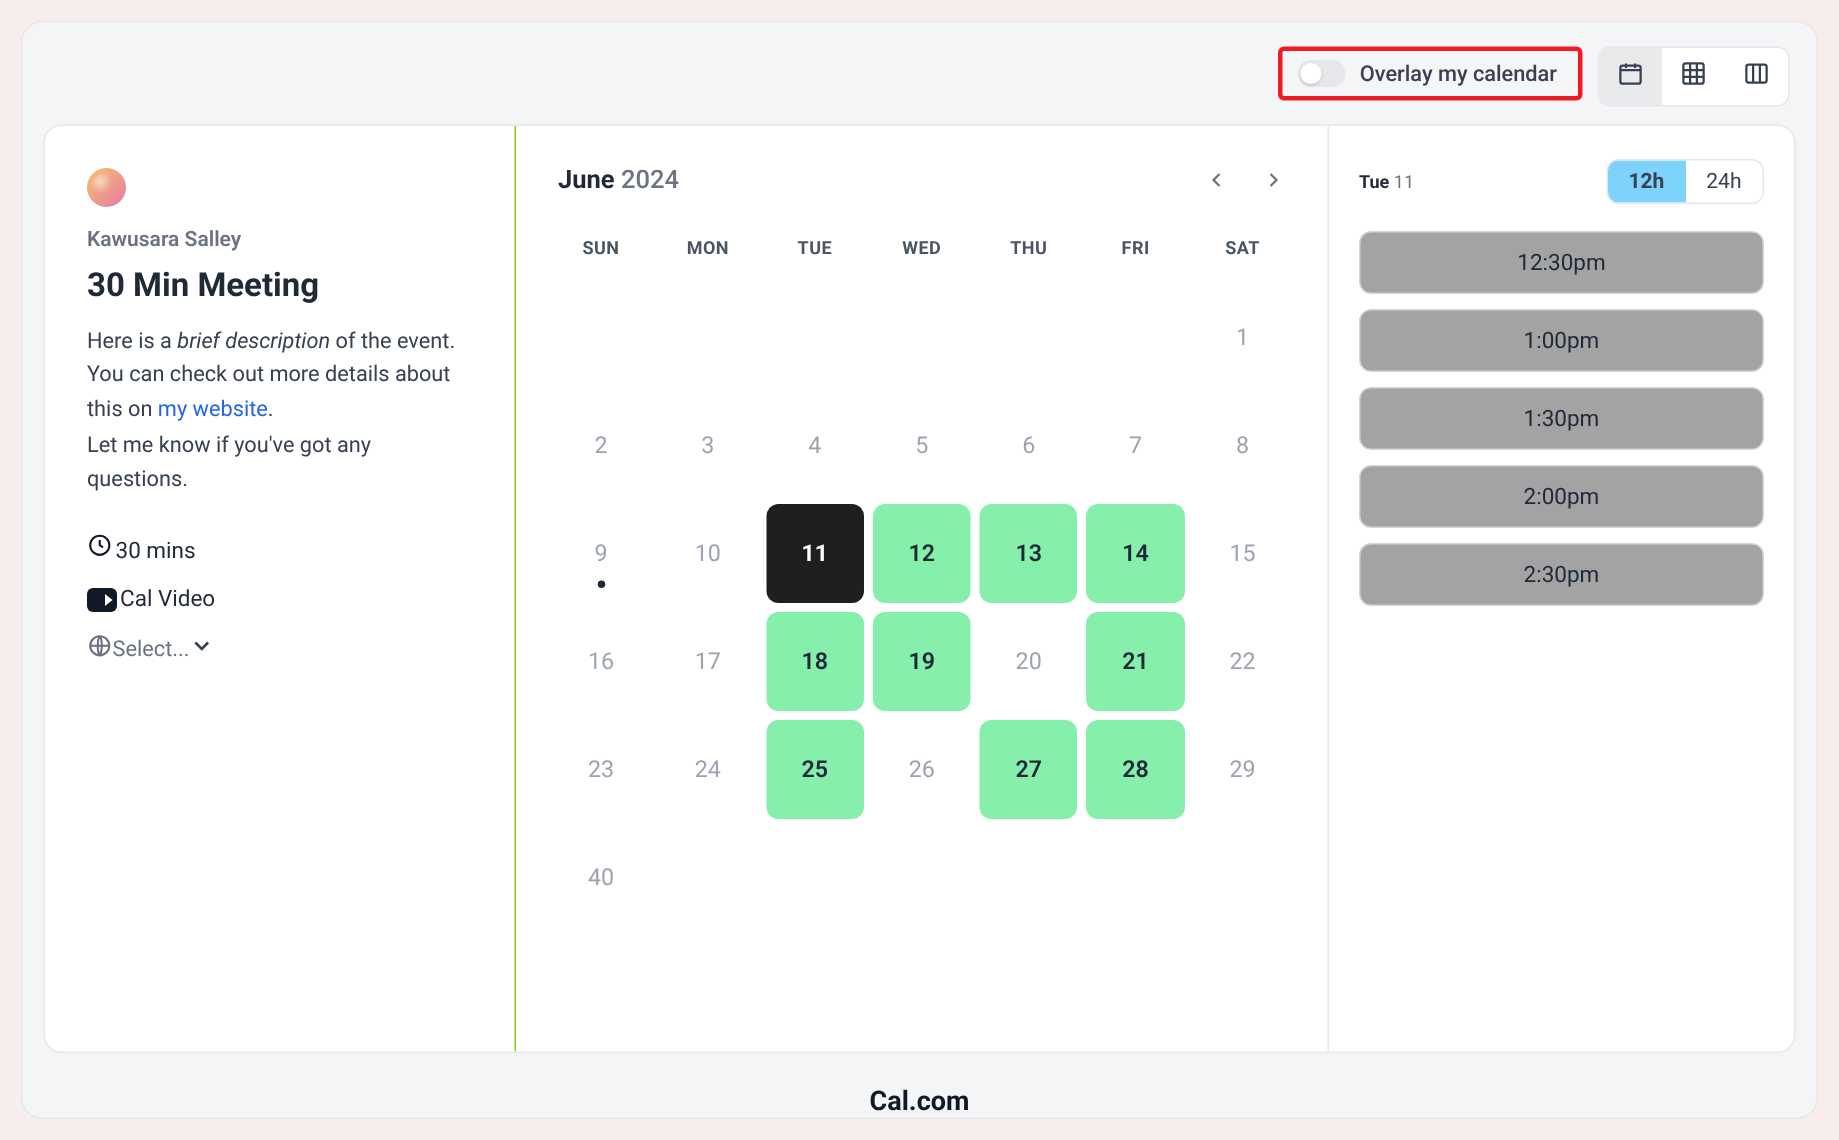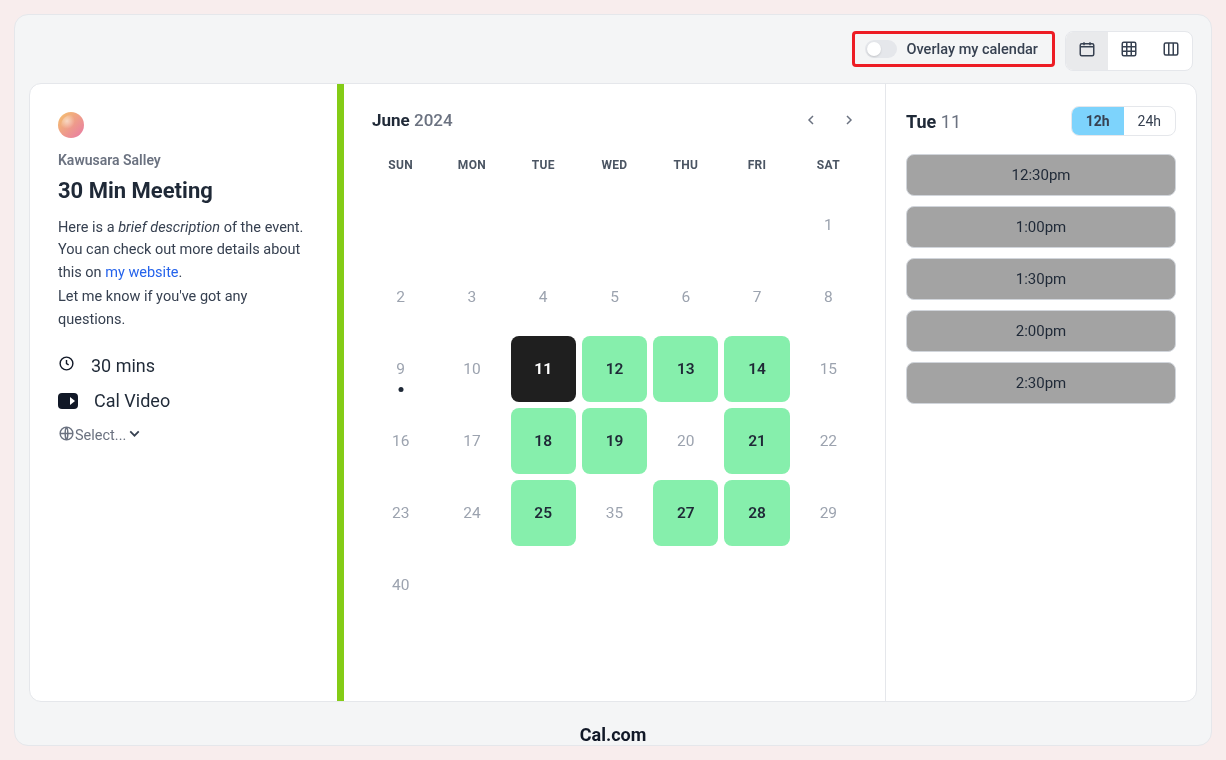--- a/index.html
+++ b/index.html
@@ -10,30 +10,30 @@
   .overlay-box{display:flex;align-items:center;gap:10px;border:3px solid #ed1c24;padding:6px 14px 6px 10px;border-radius:4px}
   .toggle{width:32px;height:18px;border-radius:10px;background:#e5e7eb;position:relative}
   .toggle::after{content:"";position:absolute;width:14px;height:14px;background:#fff;border-radius:50%;top:2px;left:2px;box-shadow:0 1px 2px rgba(0,0,0,.15)}
   .overlay-lbl{font-size:14.5px;color:#374151;font-weight:500}
   .view-group{display:flex;border:1px solid #e5e7eb;border-radius:8px;overflow:hidden;background:#fff}
   .view-btn{width:42px;height:38px;display:flex;align-items:center;justify-content:center;color:#374151;cursor:pointer}
   .view-btn.active{background:#e9eaec}
   .view-btn svg{width:18px;height:18px}
   .content{flex:1;background:#fff;border-radius:12px;margin:4px 14px 0;display:flex;border:1px solid #e5e7eb;overflow:hidden}
   
-  .left{width:314px;border-right:7px solid #84cc16;padding:28px 28px 20px}
+  .left{width:314px;border-right:1px solid #84cc16;padding:28px 28px 20px}
   .avatar{width:26px;height:26px;border-radius:50%;background:linear-gradient(135deg,#f5c26b,#e879a6);margin-bottom:14px;position:relative}
   .avatar::after{content:"";position:absolute;inset:3px;border-radius:50%;background:radial-gradient(circle at 30% 30%,#fff8,transparent 40%)}
   .host{color:#6b7280;font-size:14px;font-weight:600;margin-bottom:10px}
   .title{font-size:22px;font-weight:700;color:#1f2937;margin-bottom:14px}
   .desc{font-size:14.5px;color:#374151;line-height:1.55;margin-bottom:2px}
   .desc .emph{font-weight:400;font-style:italic}
   .desc a{color:#2563eb;text-decoration:none}
   .desc2{font-size:14.5px;color:#374151;line-height:1.55;margin-top:2px;margin-bottom:24px}
-  .meta{display:flex;align-items:center;gap:16px;font-size:18px;color:#1f2937;margin-bottom:14px}
+  .meta{display:flex;align-items:flex-end;gap:2px;font-size:15px;color:#1f2937;margin-bottom:14px}
   .meta svg{width:17px;height:17px;flex-shrink:0}
   .vid-icon{width:20px;height:16px;background:#111827;border-radius:4px;position:relative;flex-shrink:0}
   .vid-icon::after{content:"";position:absolute;right:3px;top:4px;width:0;height:0;border-left:5px solid #fff;border-top:4px solid transparent;border-bottom:4px solid transparent}
   .tz-row{display:flex;align-items:center;font-size:14.5px;color:#6b7280;cursor:pointer}
   .tz-row svg{width:17px;height:17px}
   
   .mid{flex:1;border-right:1px solid #e5e7eb;padding:26px 20px}
   .mid-head{display:flex;align-items:center;justify-content:space-between;margin-bottom:22px;padding:0 8px}
   .month{font-size:17px;font-weight:700;color:#1f2937}
   .month .yr{font-weight:500;color:#6b7280}
@@ -44,21 +44,21 @@
   .dow{text-align:center;font-size:12px;font-weight:700;color:#4b5563;padding:6px 0 14px;letter-spacing:.3px}
   .cell{height:66px;display:flex;align-items:center;justify-content:center;font-size:15.5px;color:#9ca3af;border-radius:8px;position:relative;cursor:pointer}
   .cell.avail{background:#86efac;color:#1f2937;font-weight:600}
   .cell.sel{background:#1f1f1f;color:#fff;font-weight:700}
   .cell.dim{color:#9ca3af}
   .cell .dot{position:absolute;bottom:10px;left:50%;transform:translateX(-50%);width:5px;height:5px;border-radius:50%;background:#1f2937}
   .cell.empty{cursor:default}
   
   .right{width:310px;padding:22px 20px}
   .r-head{display:flex;align-items:center;justify-content:space-between;margin-bottom:18px}
-  .r-day{font-size:18px;color:#6b7280}
+  .r-day{font-size:12px;color:#6b7280}
   .r-day b{color:#1f2937;font-weight:700}
   .fmt{display:flex;border:1px solid #e5e7eb;border-radius:8px;overflow:hidden}
   .fmt-btn{padding:6px 14px;font-size:14px;cursor:pointer;color:#374151}
   .fmt-btn.active{background:#7dd3fc;font-weight:700}
   .slot{border:1px solid #d1d5db;border-radius:8px;padding:11px;text-align:center;font-size:15px;color:#1f2937;margin-bottom:10px;cursor:pointer;background:#a3a3a3}
   .footer{text-align:center;padding:22px 0 0;font-size:18px;font-weight:700;color:#111827}
 </style>
 </head>
 <body>
 
@@ -188,21 +188,21 @@
             <div class="cell dim">16</div>
             <div class="cell dim">17</div>
             <div class="cell avail">18</div>
             <div class="cell avail">19</div>
             <div class="cell dim">20</div>
             <div class="cell avail">21</div>
             <div class="cell dim">22</div>
             <div class="cell dim">23</div>
             <div class="cell dim">24</div>
             <div class="cell avail">25</div>
-            <div class="cell dim">35</div>
+            <div class="cell dim">26</div>
             <div class="cell avail">27</div>
             <div class="cell avail">28</div>
             <div class="cell dim">29</div>
             <div class="cell dim">40</div>
           </div>
       </div>
 
       <div class="right">
         <div class="r-head">
           <div class="r-day">

